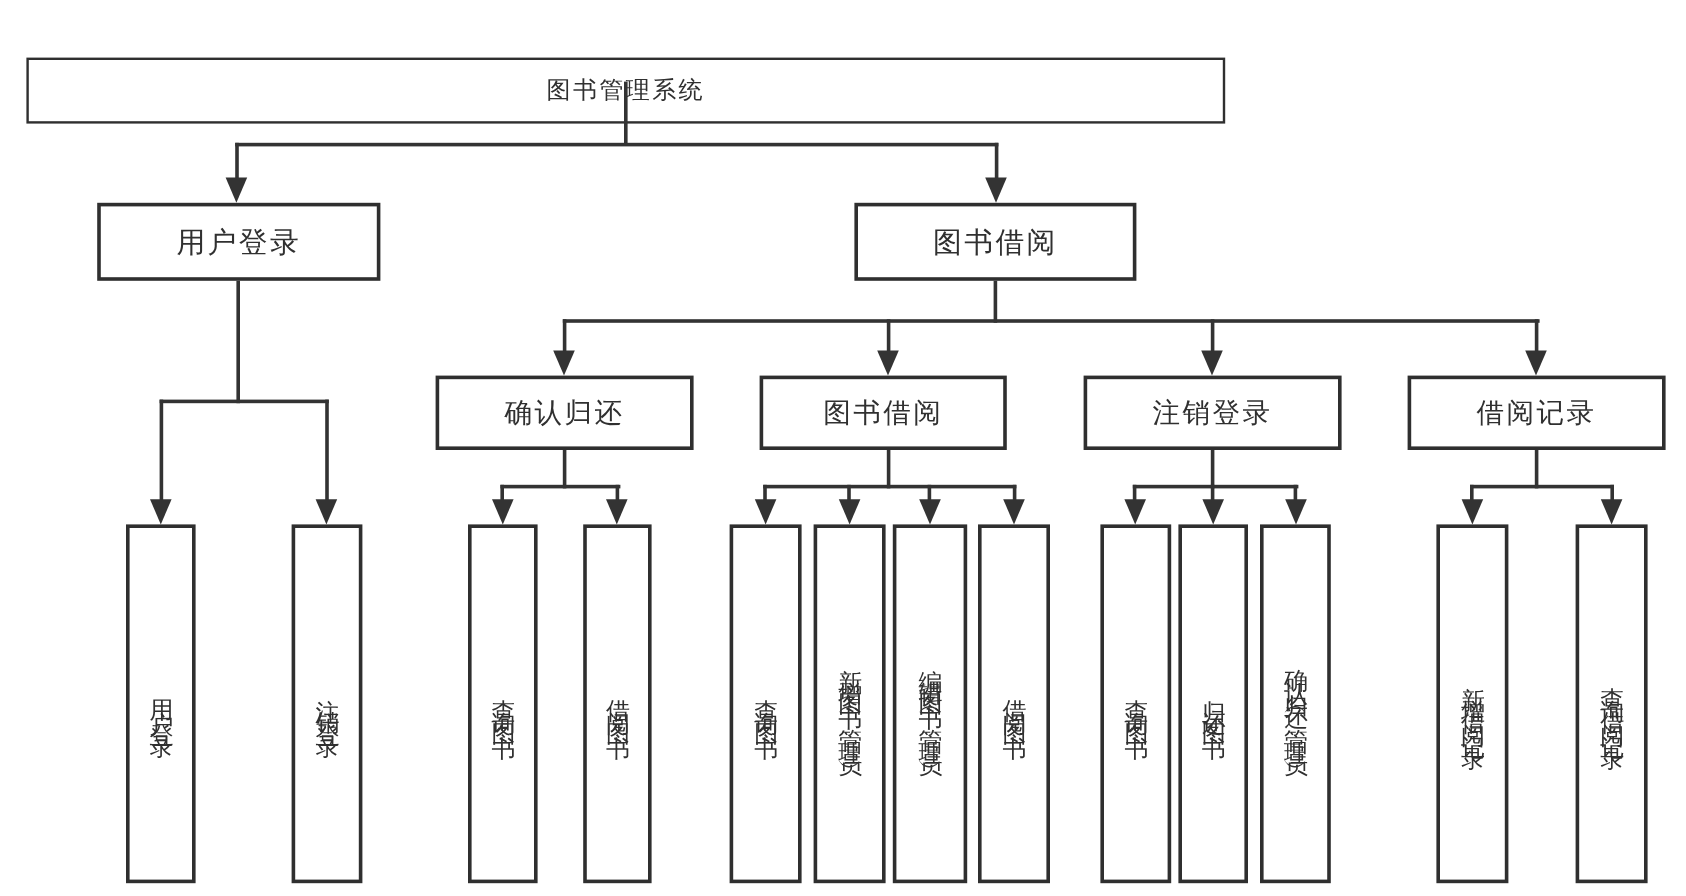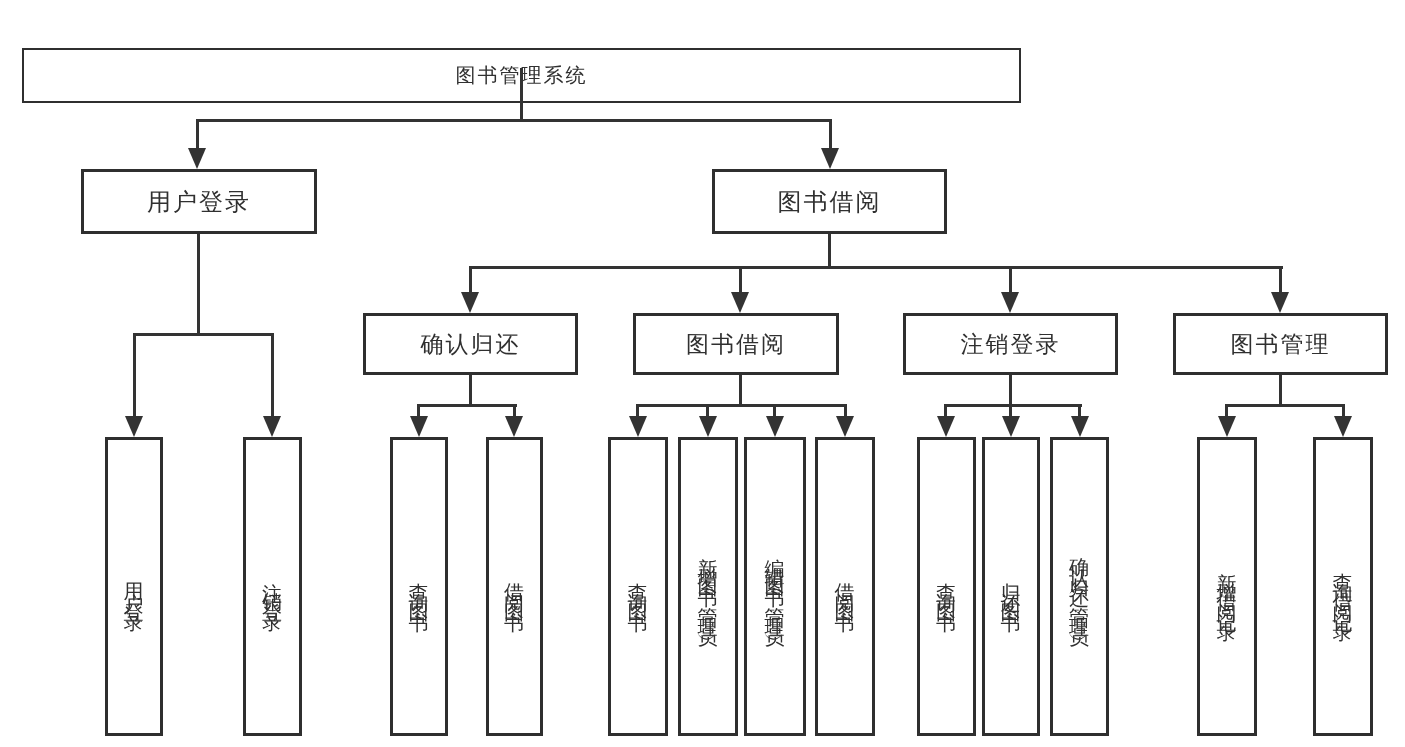--- a/index.html
+++ b/index.html
@@ -77,21 +77,21 @@
   <div class="box lvl3" style="left:363px;top:313px;width:215px;height:62px">
     <span>确认归还</span>
   </div>
   <div class="box lvl3" style="left:633px;top:313px;width:206px;height:62px">
     <span>图书借阅</span>
   </div>
   <div class="box lvl3" style="left:903px;top:313px;width:215px;height:62px">
     <span>注销登录</span>
   </div>
   <div class="box lvl3" style="left:1173px;top:313px;width:215px;height:62px">
-    <span>图书管理</span>
+    <span>借阅记录</span>
   </div>
 
   <div class="box leaf" style="left:105px;width:58px">
     <span class="vtxt">用户登录</span>
   </div>
   <div class="box leaf" style="left:243px;width:59px">
     <span class="vtxt">注销登录</span>
   </div>
   <div class="box leaf" style="left:390px;width:58px">
     <span class="vtxt">查询图书</span>

